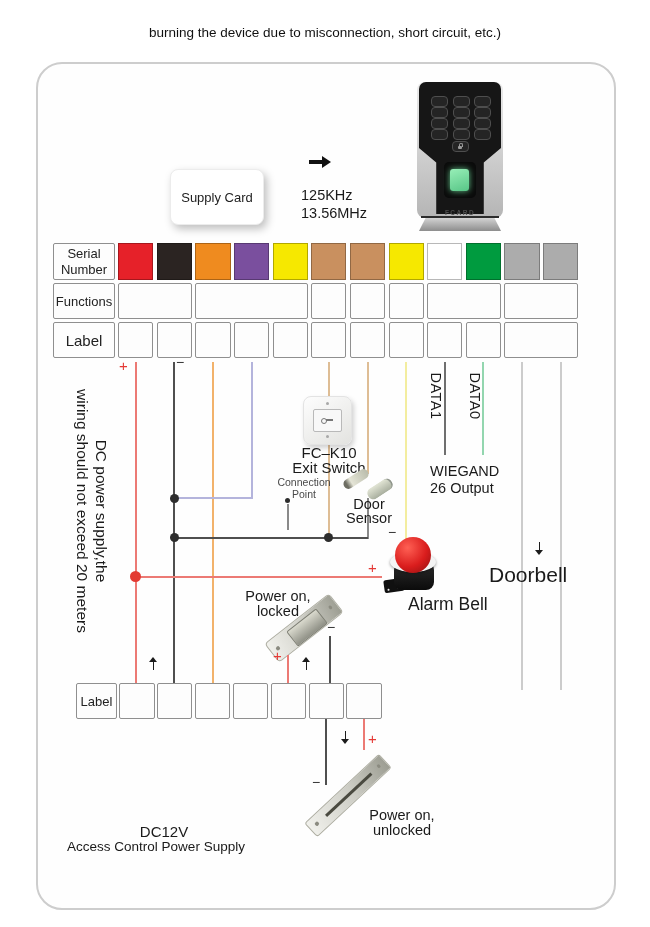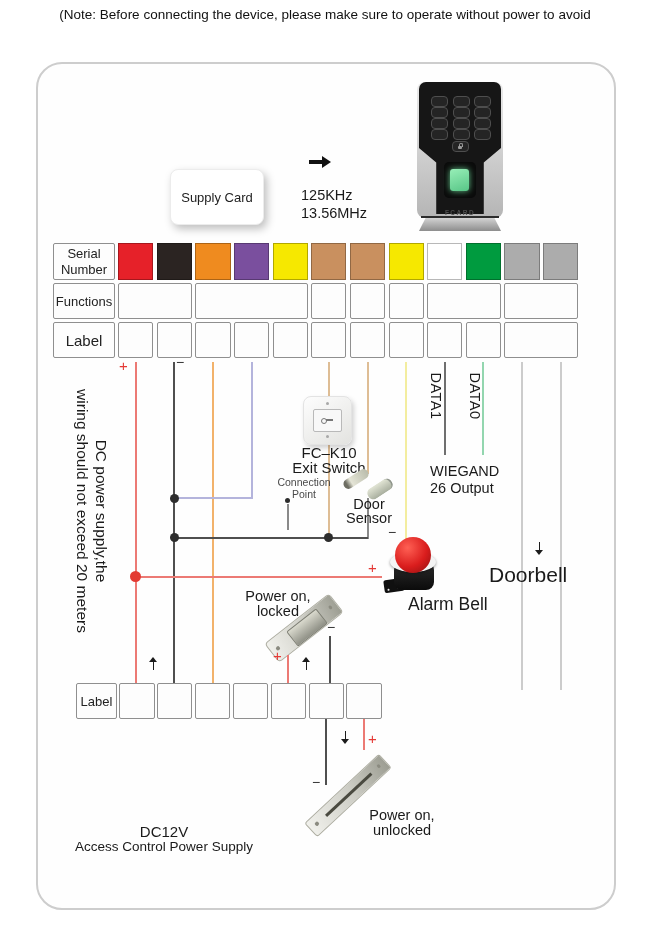--- a/index.html
+++ b/index.html
@@ -76,21 +76,21 @@
   
   .psu{left:75px;top:758px;width:193px;height:64px;background:#221c19;border-radius:3px;box-shadow:2px 3px 6px rgba(0,0,0,.35);}
   .psu-line{position:absolute;left:34px;color:#fff;font-size:7.5px;font-weight:bold;letter-spacing:.3px;white-space:nowrap;}
   .psu-screw{position:absolute;width:5px;height:5px;border-radius:50%;background:#f2f2f2;}
 </style>
 </head>
 <body>
 
 <div id="stage">
 
-  <div class="abs note" style="top:7px">(Note: Before connecting the device, please make sure to operate without power to avoid</div>
+  <div class="abs note" style="top:25px">burning the device due to misconnection, short circuit, etc.)</div>
 
   <div class="abs panel"></div>
 
   <div class="abs card" style="left:170px;top:169px;width:92px;height:54px">
       <span>Supply Card</span>
     </div>
   <div class="abs" style="left:309px;top:160px;width:13px;height:4px;background:#111"></div>
   <div class="abs" style="left:322px;top:156px;width:0;height:0;border-left:9px solid #111;border-top:6px solid transparent;border-bottom:6px solid transparent"></div>
   <div class="abs preline" style="left:301px;top:186px;font-size:14.5px;line-height:18px">125KHz
 13.56MHz</div>
@@ -275,18 +275,18 @@
     </div>
   <div class="plate" style="left:297px;top:786px;width:100px;height:17px;transform:rotate(-43deg);border-radius:3px">
     <i style="left:6px;top:6px"></i>
       <i style="right:6px;top:6px"></i>
     <div class="stripe" style="left:20px;top:7px;width:62px;height:3px"></div>
   </div>
   <div class="abs ctr preline" style="left:363px;top:808px;width:78px;font-size:14.5px;line-height:15px">Power on,
 unlocked</div>
 
   <div class="abs ctr" style="left:60px;top:823px;width:208px;font-size:15px">DC12V</div>
-  <div class="abs ctr" style="left:60px;top:839px;width:208px;font-size:13.5px">Access Control Power Supply</div>
+  <div class="abs ctr" style="left:52px;top:839px;width:208px;font-size:13.5px">Access Control Power Supply</div>
 
   <div class="abs ctr preline" style="left:-63px;top:492px;width:310px;height:38px;font-size:15.5px;line-height:19px;transform:rotate(90deg)">DC power supply,the
 wiring should not exceed 20 meters</div>
 
 </div>
 
 </body></html>

